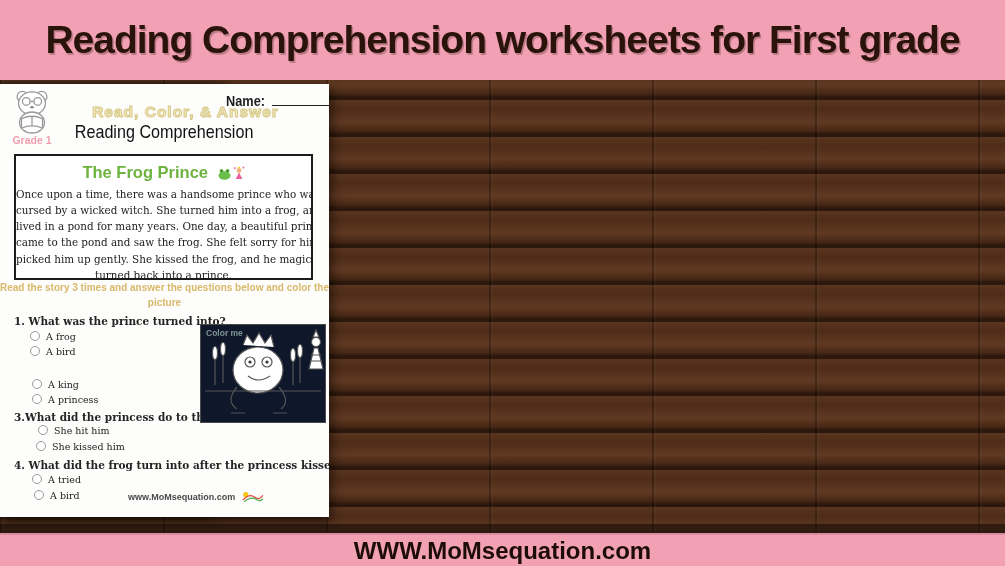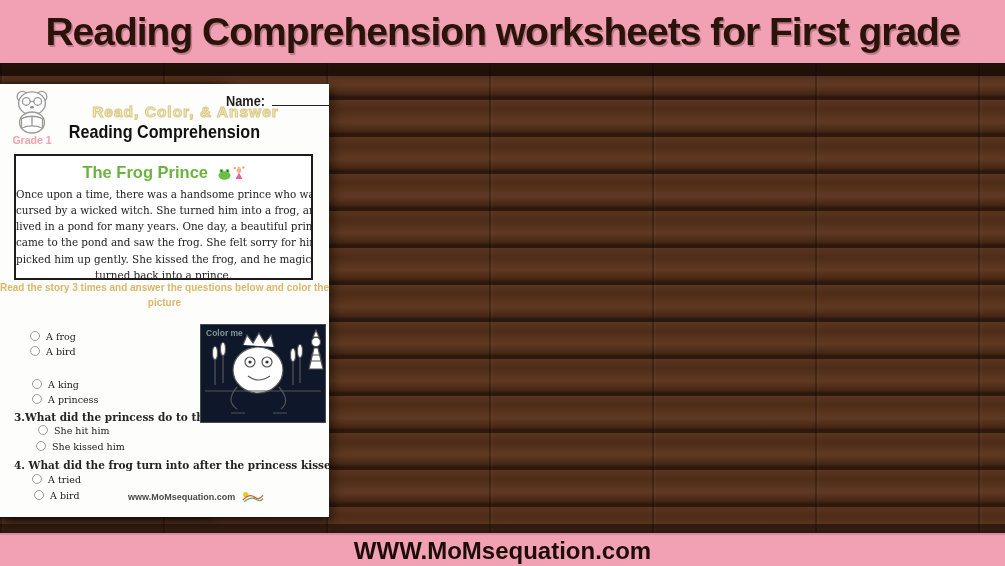--- a/index.html
+++ b/index.html
@@ -1,20 +1,20 @@
 <!DOCTYPE html>
 <html><head>
 <meta charset="utf-8">
 <style>
   * { margin:0; padding:0; box-sizing:border-box; }
   html,body { width:1005px; height:566px; }
   body { font-family:"Liberation Sans", sans-serif; position:relative; overflow:hidden; background:#4a2a16; }
 
   
-  .banner { position:absolute; left:0; top:0; width:1005px; height:63px; background:#f2a1b5;
+  .banner { position:absolute; left:0; top:0; width:1005px; height:80px; background:#f2a1b5;
             display:flex; align-items:center; justify-content:center; z-index:10; }
   .banner h1 { font-size:39px; font-weight:800; letter-spacing:-1px; color:#29130a;
                text-shadow:1.5px 1.5px 0 rgba(30,10,5,.25); white-space:nowrap; }
   .footerbar { position:absolute; left:0; top:533px; width:1005px; height:33px; background:#f2a1b5;
                border-top:2px solid #d98ba0; display:flex; align-items:center; justify-content:center; z-index:10; }
   .footerbar .url { font-size:24px; font-weight:800; color:#1d0d06; letter-spacing:0; }
 
   
   .stage { position:absolute; left:0; top:63px; width:1005px; height:470px;
     background:
@@ -40,21 +40,21 @@
            font-size:10.5px; font-weight:700; color:#f0a0ac; }
   .name { position:absolute; top:8px; font-size:15px; font-weight:800; color:#1d1d1d; white-space:nowrap; }
   .cond { display:inline-block; transform:scaleX(.85); transform-origin:50% 50%; }
   .name .cond { transform-origin:0 50%; }
   .nameline { display:inline-block; width:64px; height:11px; border-bottom:1.6px solid #222; }
 
   .ribbon { position:absolute; top:19px; left:0; width:100%; text-align:center;
             font-size:15.5px; font-weight:800; letter-spacing:1px; color:#f3ebbd;
             -webkit-text-stroke:1px #d9ca8e; text-shadow:0 0 1px #d9ca8e; white-space:nowrap;padding-left:42px; }
   .heading { position:absolute; top:37px; left:0; width:100%; text-align:center;
-             font-size:19px; font-weight:700; color:#111; white-space:nowrap; }
+             font-size:19px; font-weight:400; color:#111; white-space:nowrap; }
 
   .storybox { position:absolute; left:12px; border:2px solid #1c1c1c; background:#fff;
               text-align:center; padding-top:5px; overflow:hidden; }
   .story-title { font-weight:800; font-size:15.5px; margin-bottom:3px; white-space:nowrap; }
   .t-red   { color:#e8566e; font-family:"DejaVu Serif", serif; }
   .t-red2  { color:#e8566e; }
   .t-green { color:#6db33f; }
   .story { white-space:pre; text-align:center; color:#222; }
   .serif-story { font-family:"DejaVu Serif", serif; }
 
@@ -392,20 +392,21 @@
 cursed by a wicked witch. She turned him into a frog, and he
 lived in a pond for many years. One day, a beautiful princess
 came to the pond and saw the frog. She felt sorry for him and
 picked him up gently. She kissed the frog, and he magically
 turned back into a prince.</div>
       </div>
 
       <div class="instruction" style="top:197px;">Read the story 3 times and answer the questions below and color the
 picture</div>
 
+      <div class="q" style="top:229px; left:14px; font-size:10.5px;">1. What was the prince turned into?</div>
       <div class="opt" style="top:247px; left:30px;">
           <span class="radio"></span>
           <span>A frog</span>
         </div>
       <div class="opt" style="top:262px; left:30px;">
           <span class="radio"></span>
           <span>A bird</span>
         </div>
 
       <div class="opt" style="top:295px; left:32px;">

